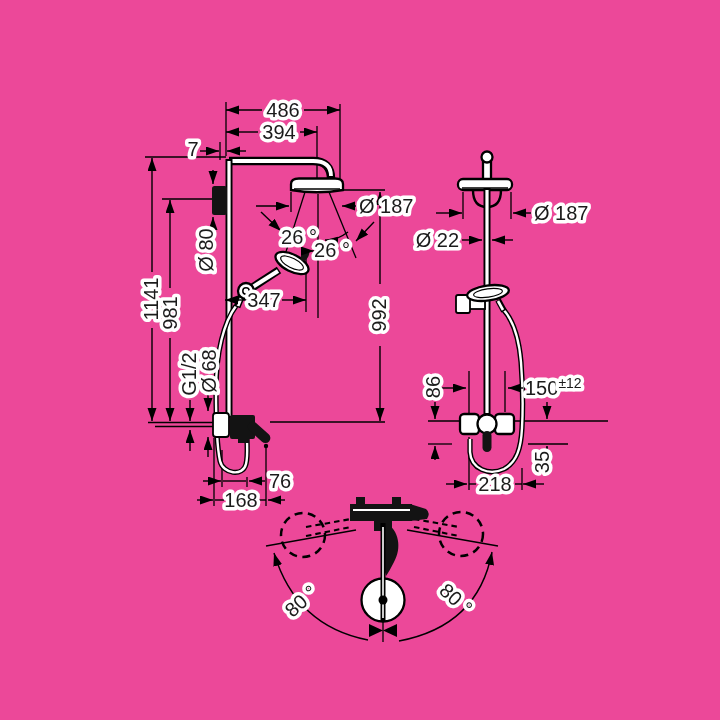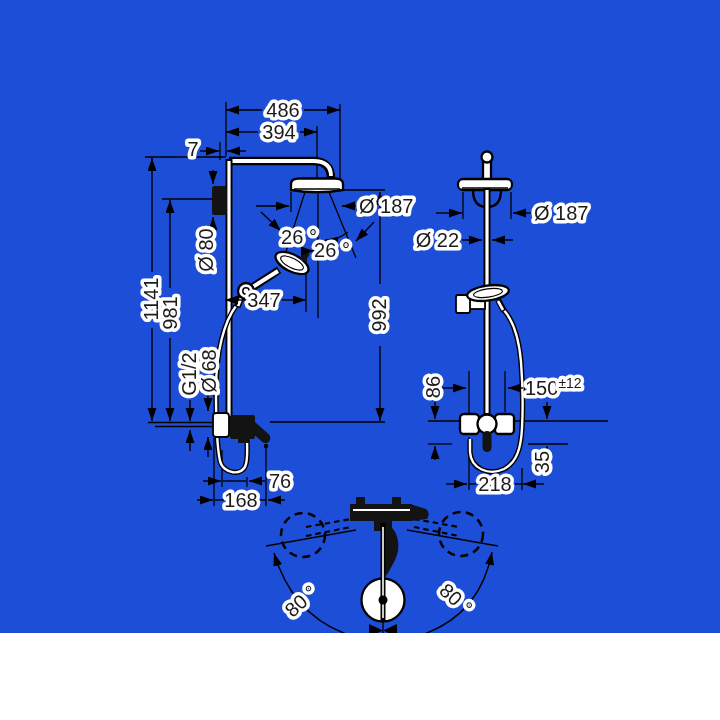--- a/index.html
+++ b/index.html
@@ -1,16 +1,16 @@
 <!DOCTYPE html>
 <html><head>
 <meta charset="utf-8">
 <style>
   html,body{margin:0;padding:0;background:#fff;}
-  .page{width:720px;height:633px;background:#1d4ed8;position:relative;overflow:hidden;text-align:center;}
+  .page{width:720px;height:720px;background:#ec4899;position:relative;overflow:hidden;text-align:center;}
   svg{display:block}
   .thin{stroke:#000;stroke-width:1.3;fill:none}
   .dim{stroke:#000;stroke-width:1.4;fill:none}
   .out{stroke:#000;stroke-width:2.3;fill:#fff}
   .out2{stroke:#000;stroke-width:1.8;fill:#fff}
   .solid{fill:#131313;stroke:none}
   .lbl{font-family:"Liberation Sans",sans-serif;font-size:20px;fill:#1b1b1b;
        stroke:#fff;stroke-width:7px;paint-order:stroke;stroke-linejoin:round}
   .sup{font-size:14px}
   .dash{stroke:#000;stroke-width:2.5;fill:none;stroke-dasharray:8 5.5}

